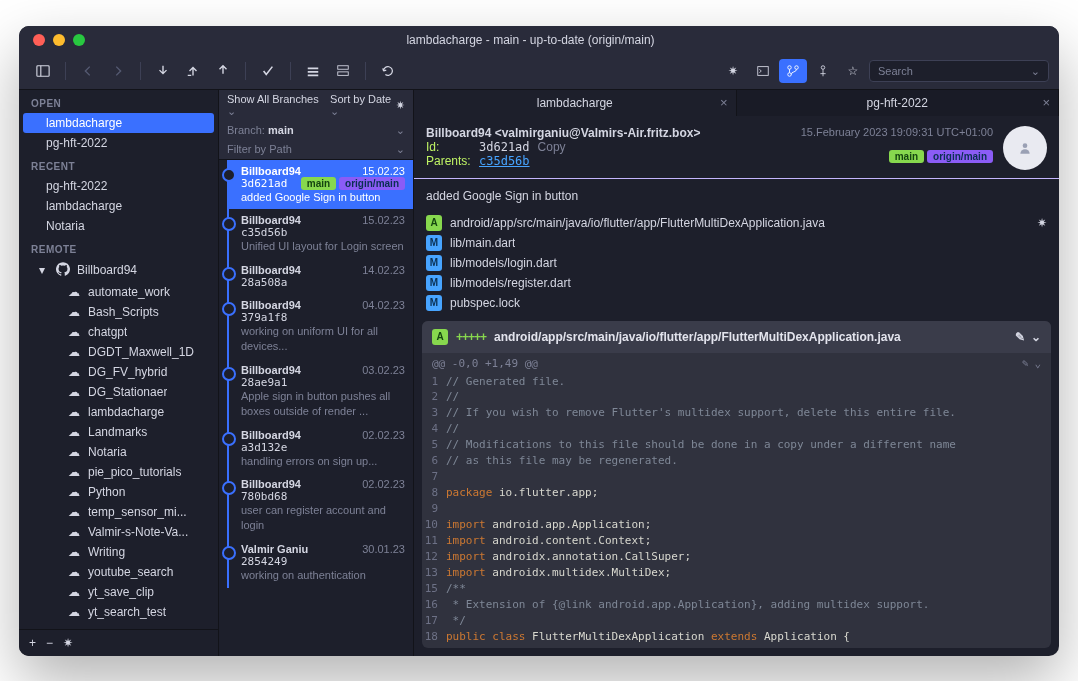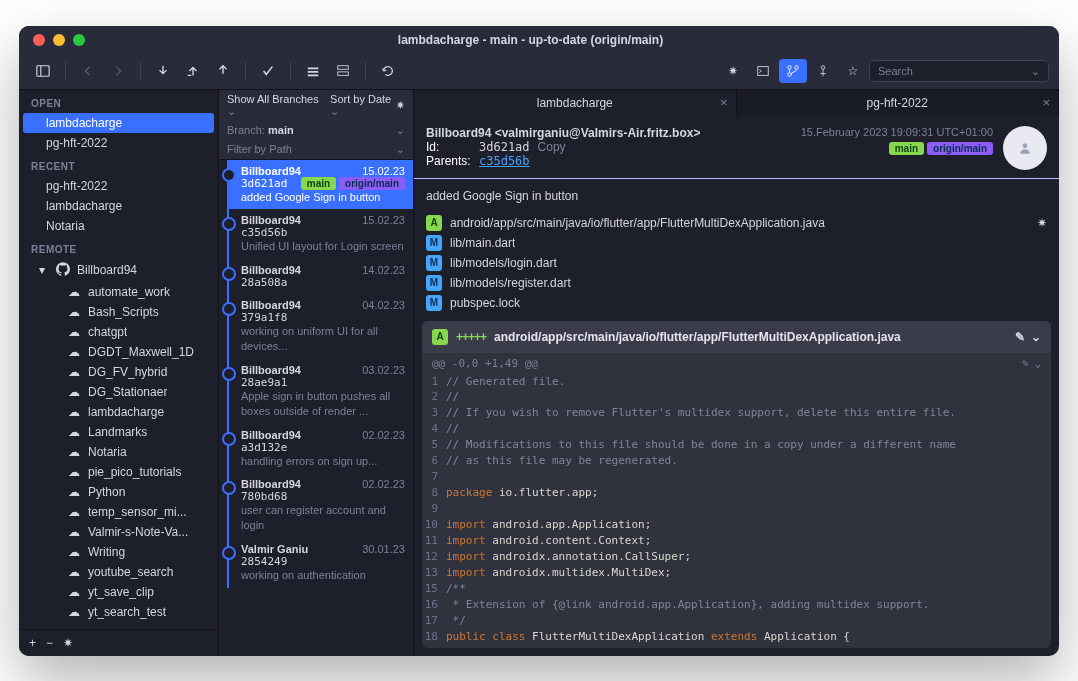--- a/index.html
+++ b/index.html
@@ -4,21 +4,21 @@
 <style>
   * { margin: 0; padding: 0; box-sizing: border-box; }
   body { font-family: -apple-system, BlinkMacSystemFont, "Segoe UI", sans-serif; font-size: 12px; background: #fff; color: #b8bcc6; display: flex; align-items: center; justify-content: center; min-height: 100vh; }
   .window { width: 1040px; height: 630px; background: #1d1f2b; border-radius: 10px; overflow: hidden; box-shadow: 0 25px 60px rgba(0,0,0,.3); display: flex; flex-direction: column; }
   .titlebar { height: 28px; background: #292b3a; display: flex; align-items: center; position: relative; }
   .traffic { display: flex; gap: 8px; padding-left: 14px; }
   .traffic span { width: 12px; height: 12px; border-radius: 50%; }
   .tl-close { background: #ff5f57; }
   .tl-min   { background: #febc2e; }
   .tl-max   { background: #28c840; }
-  .title    { position: absolute; left: 0; right: 17px; text-align: center; font-weight: 700; color: #d4d6e2; font-size: 12px; pointer-events: none; }
+  .title    { position: absolute; left: 0; right: 17px; text-align: center; font-weight: 400; color: #d4d6e2; font-size: 12px; pointer-events: none; }
   .toolbar { height: 36px; background: #292b3a; border-bottom: 1px solid #121319; display: flex; align-items: center; padding: 0 10px; gap: 2px; }
   .toolbar .divider { width: 1px; height: 18px; background: #3d4055; margin: 0 6px; }
   .spacer { flex: 1; }
   .tbtn { width: 28px; height: 24px; display: flex; align-items: center; justify-content: center; border-radius: 4px; color: #d4d6e2; }
   .tbtn.active { background: #3a70ff; color: #fff; }
   .search { background: #1d1f2b; border: 1px solid #3d4055; border-radius: 4px; height: 22px; width: 180px; color: #7d8196; padding: 0 8px; font-size: 11px; display: flex; align-items: center; justify-content: space-between; }
   .body { flex: 1; display: flex; min-height: 0; }
   .sidebar { width: 200px; background: #1d1f2b; border-right: 1px solid #121319; display: flex; flex-direction: column; font-size: 12px; }
   .sidebar-scroll { flex: 1; overflow-y: auto; }
   .section-label { color: #7d8196; font-size: 10px; font-weight: 600; padding: 8px 12px 4px; letter-spacing: .5px; }
@@ -47,26 +47,26 @@
   .commit .date { color: #7d8196; }
   .commit .hash { color: #d4d6e2; font-size: 11px; }
   .commit .msg { color: #7d8196; font-size: 11px; line-height: 1.35; display: -webkit-box; -webkit-line-clamp: 2; -webkit-box-orient: vertical; overflow: hidden; }
   .badge { font-size: 10px; padding: 1px 6px; border-radius: 3px; font-weight: 600; }
   .b-main { background: #87d84e; color: #144510; }
   .b-origin { background: #8b5cf6; color: #0a2f52; }
   .right { flex: 1; display: flex; flex-direction: column; min-width: 0; }
   .detail-head { padding: 10px 12px 8px; border-bottom: 1px solid #c4b5fd; font-size: 12px; display: flex; gap: 10px; }
   .detail-head .meta { flex: 1; }
   .detail-head .line { display: flex; gap: 8px; align-items: center; color: #d4d6e2; }
-  .detail-head .label { color: #ffffff; width: 45px; }
+  .detail-head .label { color: #bef264; width: 45px; }
   .monohash { font-family: ui-monospace, Menlo, monospace; }
   .link { color: #47a4ff; text-decoration: underline; }
   .avatar { width: 44px; height: 44px; border-radius: 50%; background: #e9eaf1; display: flex; align-items: center; justify-content: center; color: #9aa0b4; flex-shrink: 0; }
   .detail-right { text-align: right; font-size: 11px; }
-  .detail-right .ts { color: #7d8196; margin-bottom: 4px; }
+  .detail-right .ts { color: #7d8196; margin-bottom: 12px; }
   .commit-msg { padding: 10px 12px; color: #d4d6e2; font-size: 12px; }
   .file-list { padding: 0 8px 8px; }
   .file-row { display: flex; align-items: center; gap: 8px; padding: 2px 4px; border-radius: 4px; font-size: 12px; color: #d4d6e2; }
   .file-row.header-row { justify-content: space-between; }
   .file-row .gear { color: #d4d6e2; }
   .file-badge { width: 16px; height: 16px; border-radius: 3px; font-size: 10px; font-weight: 700; display: flex; align-items: center; justify-content: center; flex-shrink: 0; }
   .fb-a { background: #87d84e; color: #144510; }
   .fb-m { background: #47a4ff; color: #0a2f52; }
   .diff { flex: 1; background: #30323e; margin: 0 8px 8px; border-radius: 6px; overflow: hidden; display: flex; flex-direction: column; min-height: 0; }
   .diff-head { display: flex; align-items: center; gap: 8px; padding: 8px 10px; background: #3a3c4a; font-size: 12px; font-weight: 700; color: #e3e4ed; }

